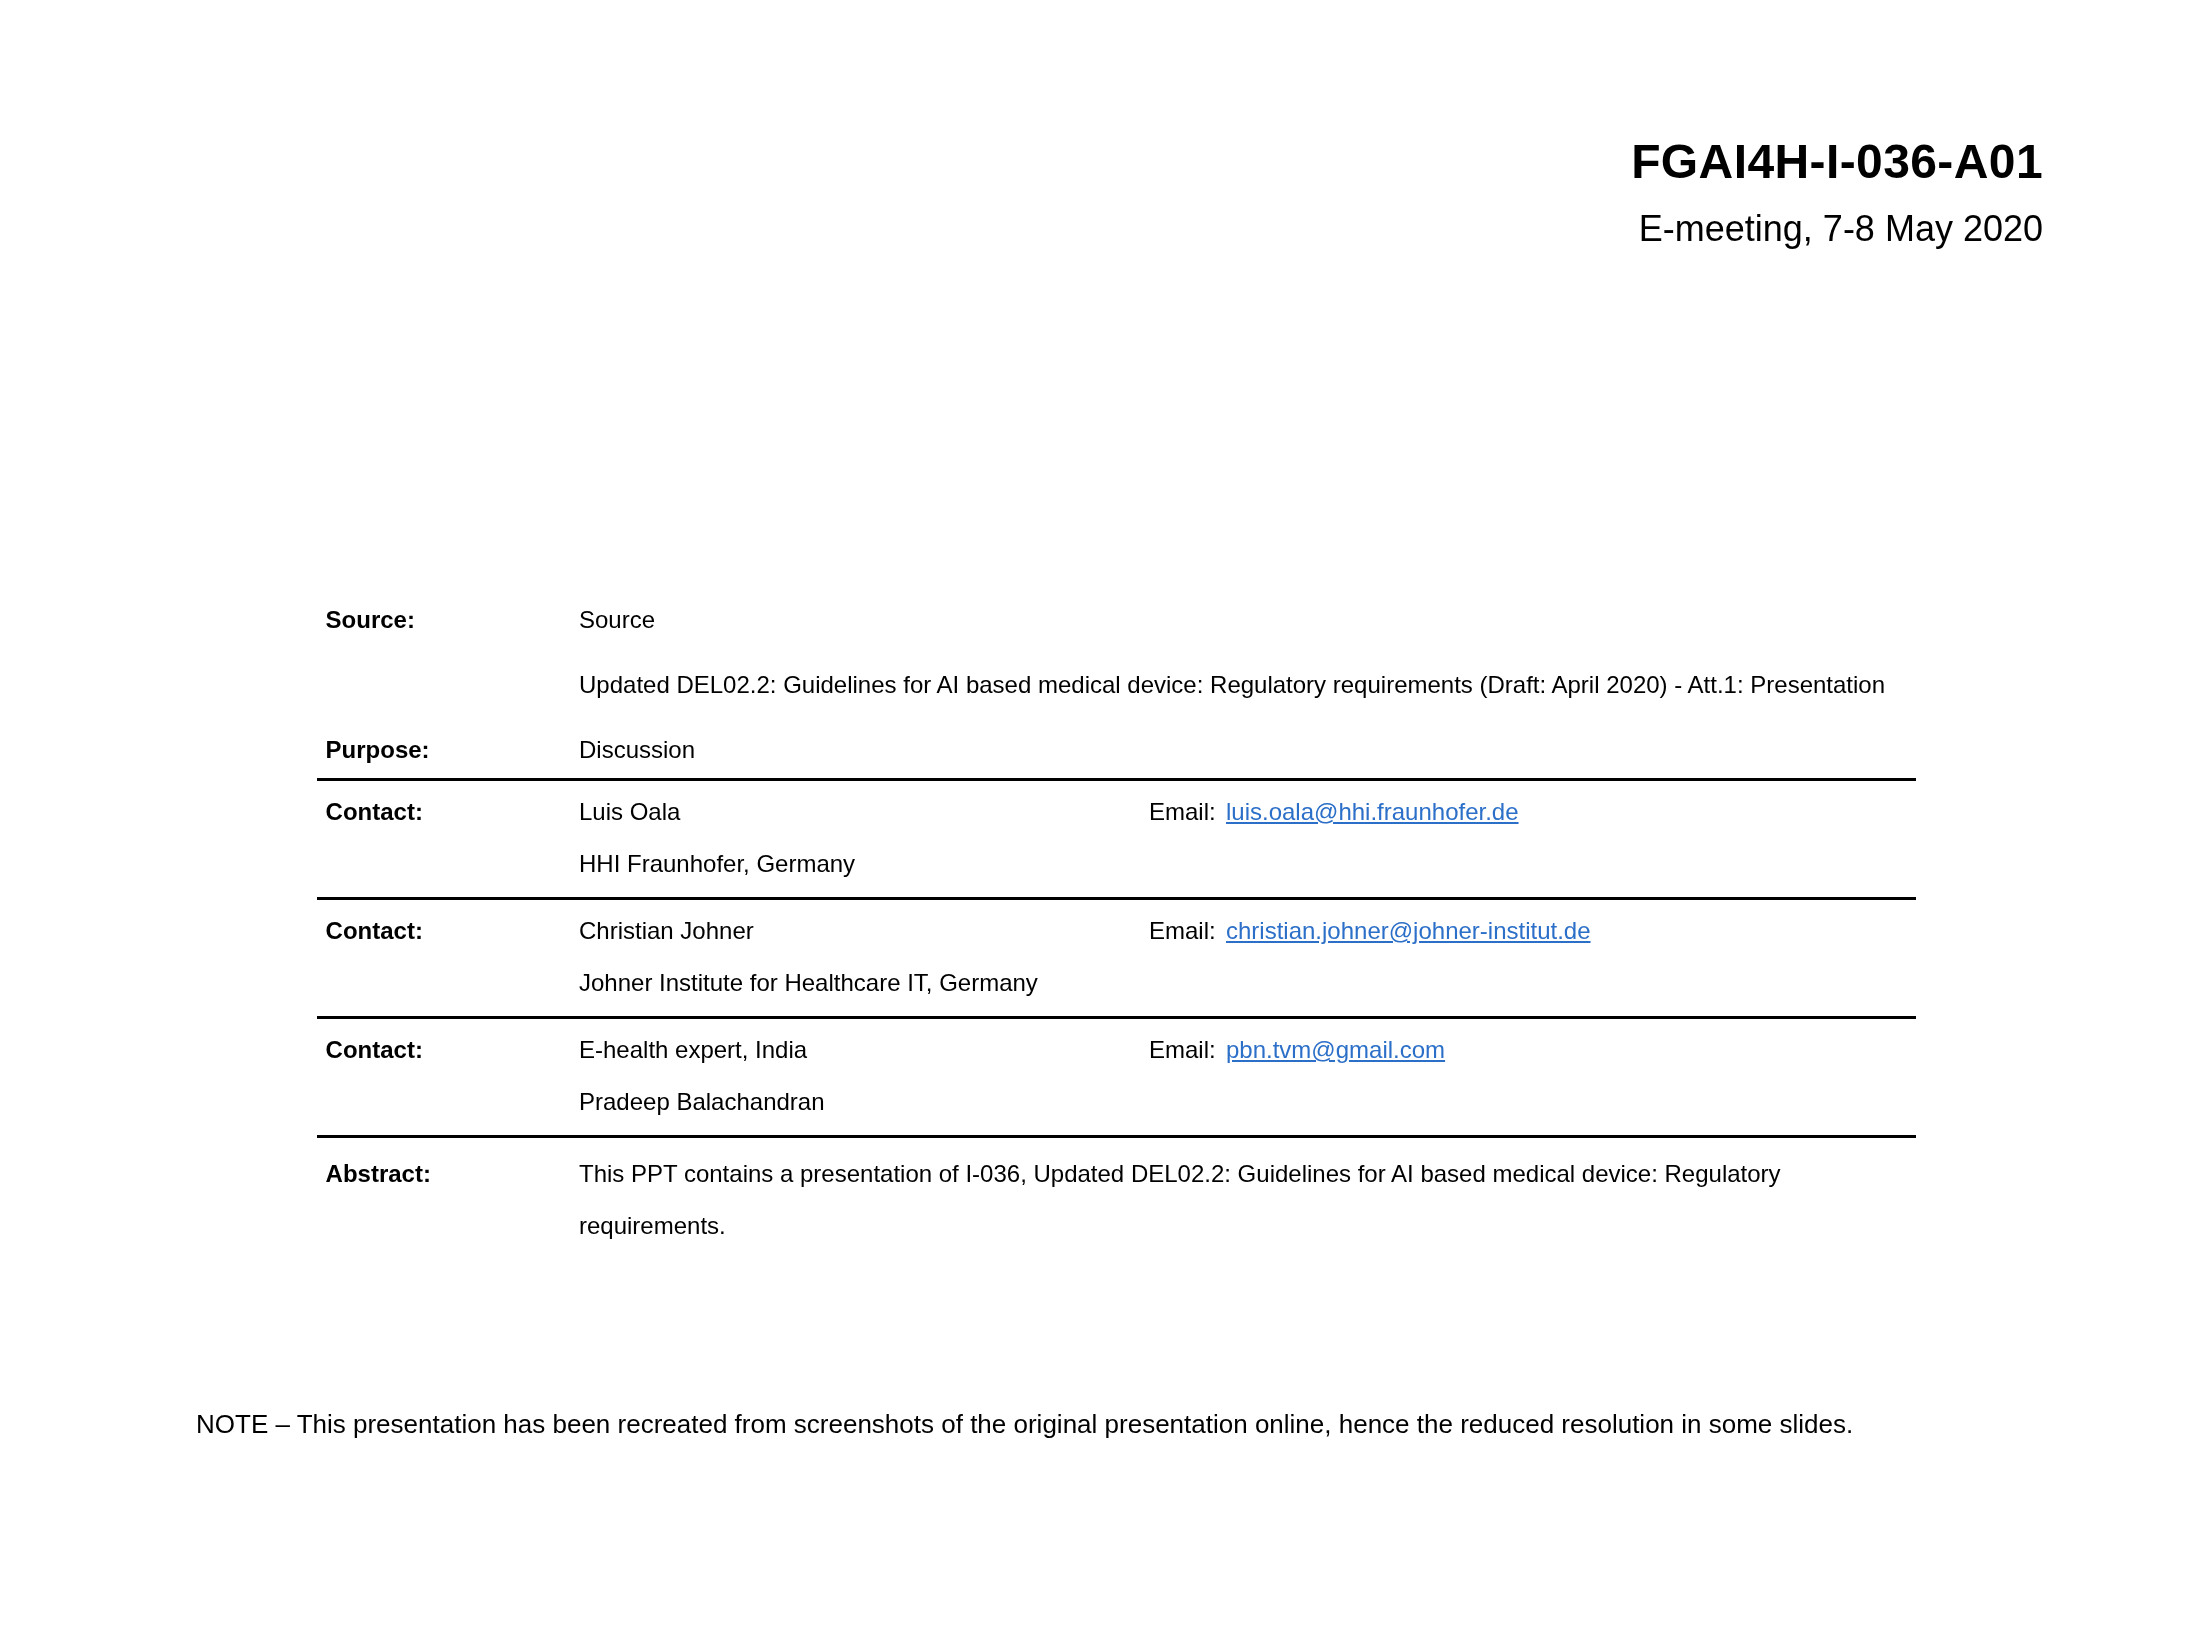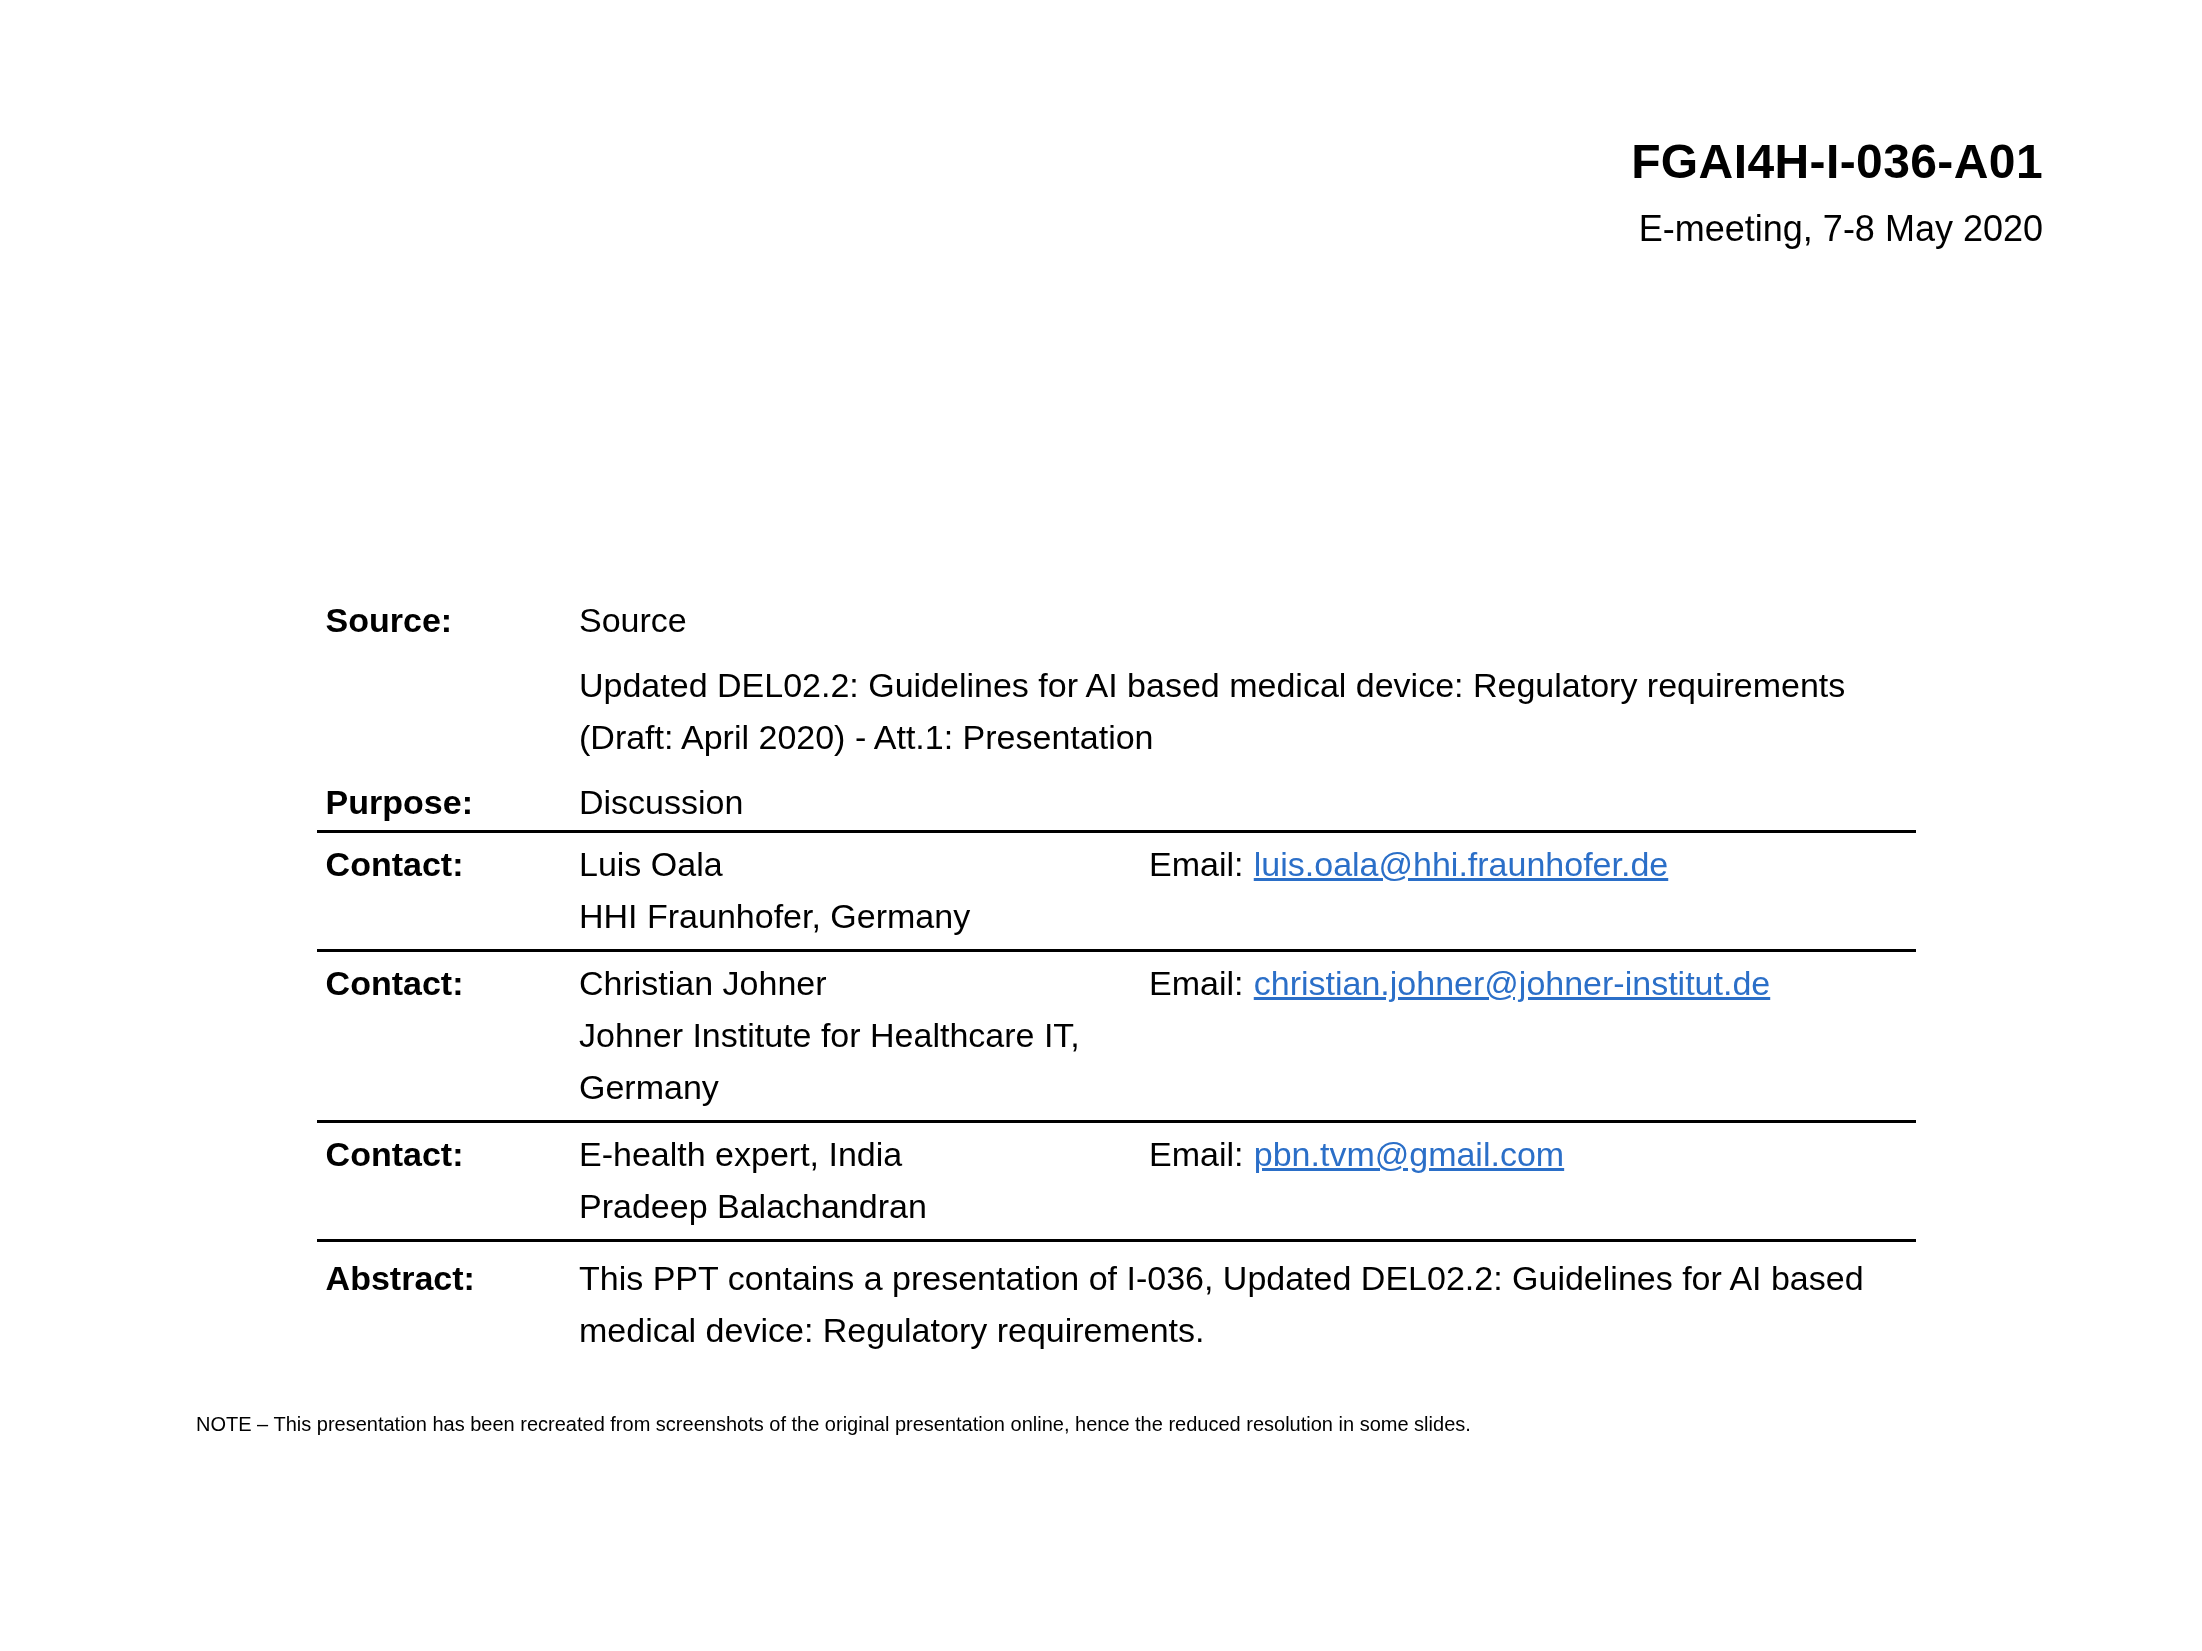--- a/index.html
+++ b/index.html
@@ -36,21 +36,21 @@
     line-height: 45px;
     margin-top: 22.4px;
   }
 
   
   .doc-table {
     position: absolute;
     left: 317px;
     top: 594px;
     width: 1599px;
-    font-size: 34px;
+    font-size: 24px;
     line-height: 52px;
   }
   .row {
     display: grid;
     grid-template-columns: 262px 570px 767px;
   }
   .cell-label {
     font-weight: 700;
     padding-left: 8.6px;
   }
@@ -78,21 +78,21 @@
     text-decoration: underline;
     margin-left: 10.3px;
   }
 
   
   .note {
     position: absolute;
     left: 196px;
     top: 1408px;
     width: 1927px;
-    font-size: 20px;
+    font-size: 26px;
     line-height: 33px;
     color: #000000;
   }
 </style>
 </head>
 <body>
 
 <div class="slide" style="background: rgb(255, 255, 255);">
 
   <div class="header-block">

